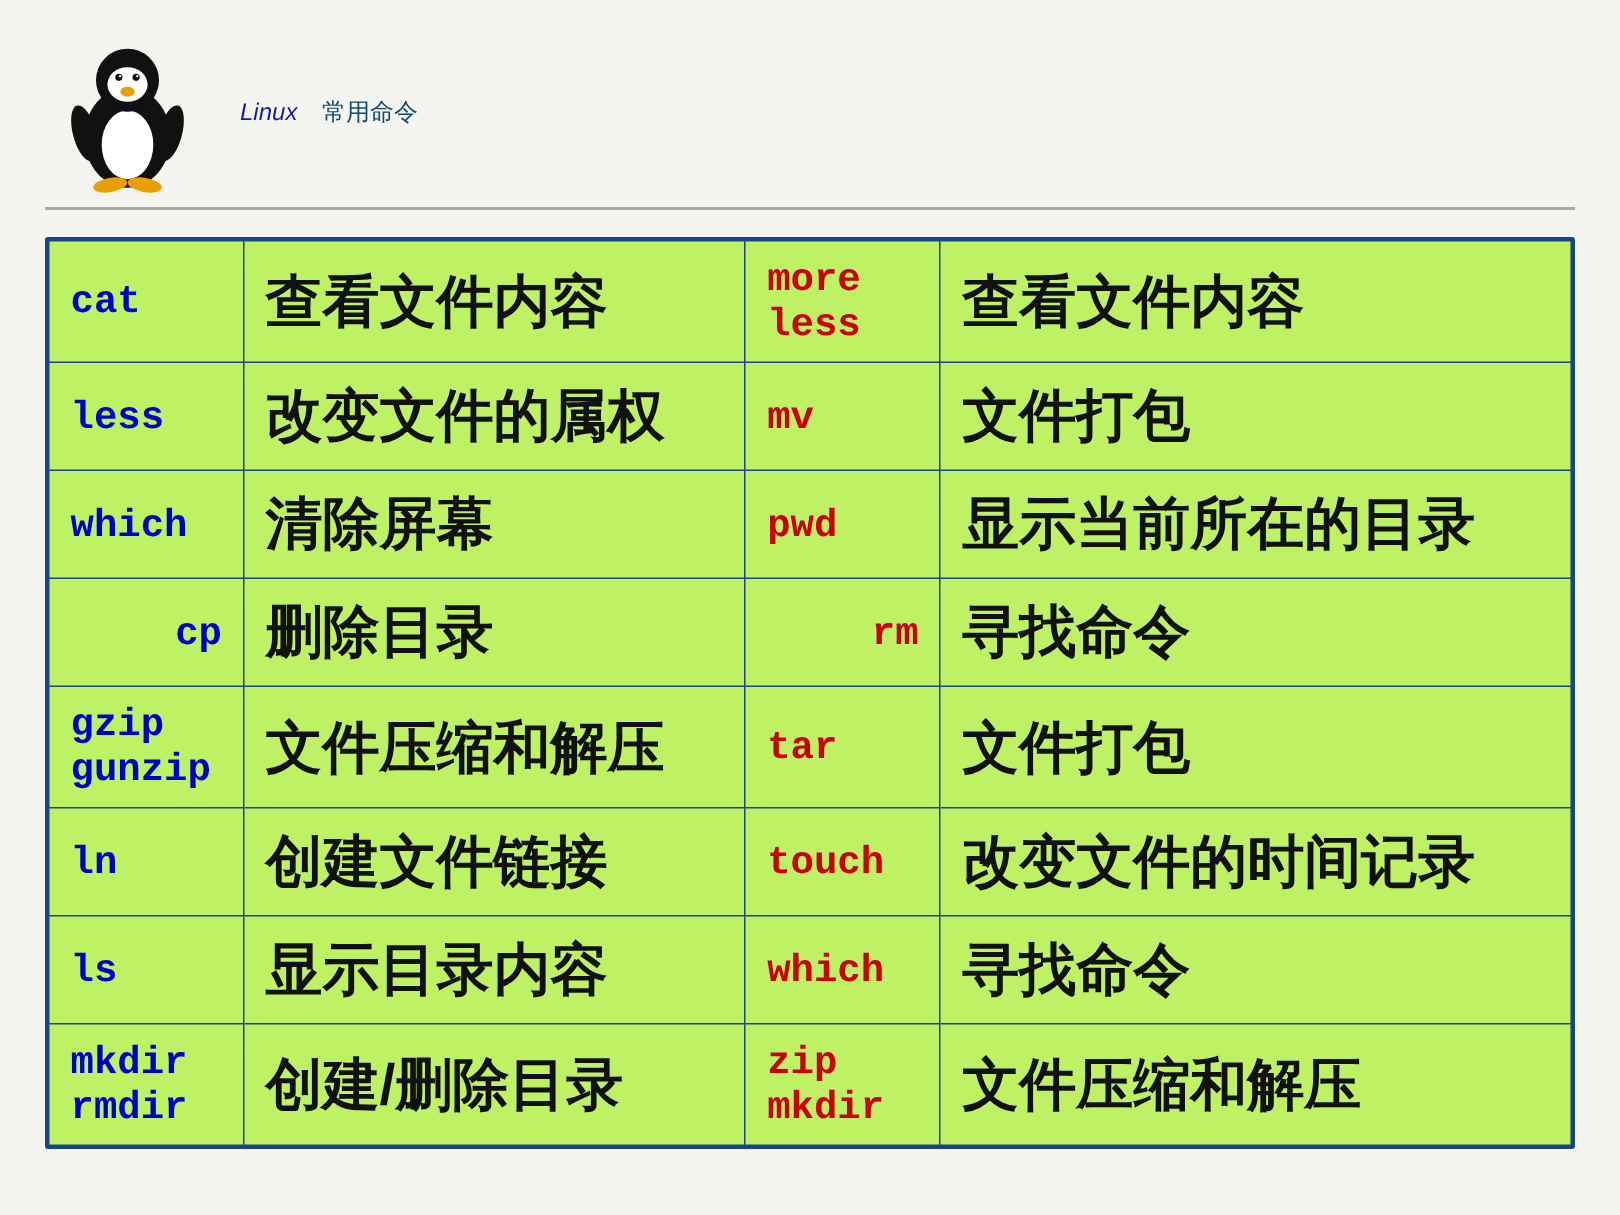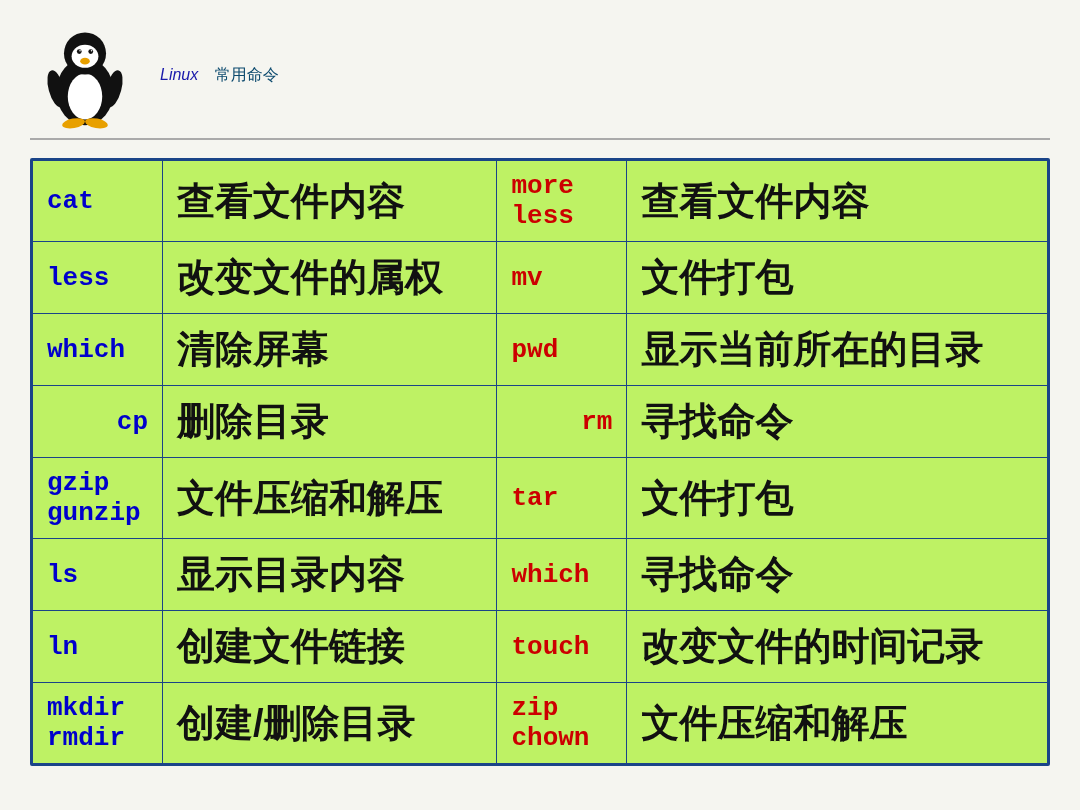--- a/index.html
+++ b/index.html
@@ -138,35 +138,35 @@
             <td class="desc">寻找命令</td>
           </tr>
           <tr>
             <td class="cmd" style="white-space: pre;">gzip
 gunzip</td>
             <td class="desc">文件压缩和解压</td>
             <td class="cmd-right" style="white-space: pre;">tar</td>
             <td class="desc">文件打包</td>
           </tr>
           <tr>
+            <td class="cmd" style="white-space: pre;">ln</td>
+            <td class="desc">创建文件链接</td>
+            <td class="cmd-right" style="white-space: pre;">touch</td>
+            <td class="desc">改变文件的时间记录</td>
+          </tr>
+          <tr>
             <td class="cmd" style="white-space: pre;">ls</td>
             <td class="desc">显示目录内容</td>
             <td class="cmd-right" style="white-space: pre;">which</td>
             <td class="desc">寻找命令</td>
           </tr>
           <tr>
-            <td class="cmd" style="white-space: pre;">ln</td>
-            <td class="desc">创建文件链接</td>
-            <td class="cmd-right" style="white-space: pre;">touch</td>
-            <td class="desc">改变文件的时间记录</td>
-          </tr>
-          <tr>
             <td class="cmd" style="white-space: pre;">mkdir
 rmdir</td>
             <td class="desc">创建/删除目录</td>
             <td class="cmd-right" style="white-space: pre;">zip
-chown</td>
+mkdir</td>
             <td class="desc">文件压缩和解压</td>
           </tr>
         </tbody>
     </table>
   </div>
 </div>
 
 </body></html>

